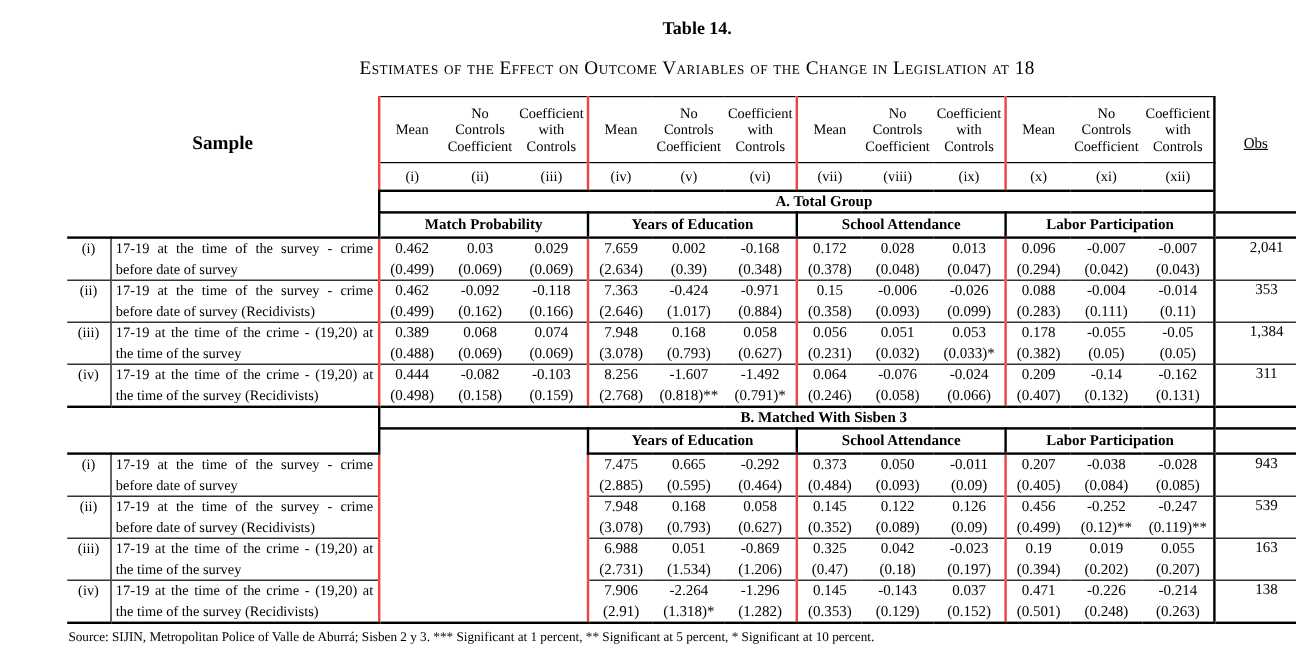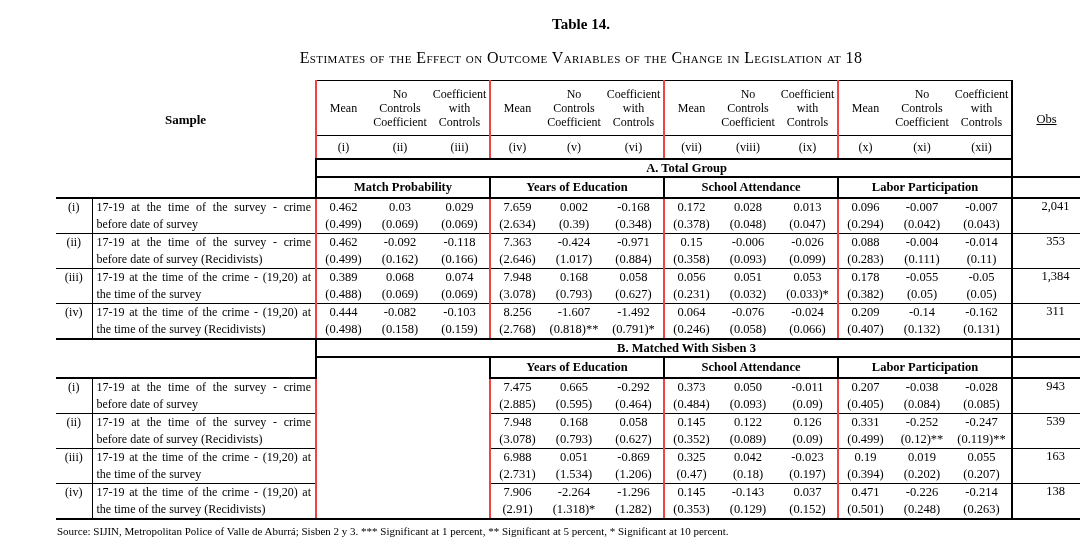--- a/index.html
+++ b/index.html
@@ -5,21 +5,21 @@
   html,body{margin:0;padding:0;background:#fff;}
   body{width:1082px;height:559px;font-family:"Liberation Serif",serif;color:#000;overflow:hidden;}
   .page{position:relative;width:1082px;height:559px;margin-left:40px;}
   .title{padding-top:16px;text-align:center;font-size:15px;font-weight:bold;}
   .subtitle{margin-top:16px;text-align:center;font-size:16px;font-variant:small-caps;letter-spacing:.4px;}
   table.tbl{border-collapse:collapse;table-layout:fixed;margin:13px 0 0 16px;width:1024px;}
   td{padding:0;overflow:hidden;font-size:12.5px;}
   
   .hr1 td{height:54px;vertical-align:middle;}
   .h{font-size:12px;text-align:center;white-space:pre-line;line-height:14px;border-top:1px solid #000;border-bottom:1px solid #000;}
-  .sh{border:none;text-align:center;font-weight:bold;font-size:13px;}
+  .sh{border:none;text-align:center;font-weight:bold;font-size:16px;}
   .oh{border:none;border-left:2px solid #000;text-align:center;font-size:12.5px;vertical-align:middle;text-decoration:underline;}
   .hr2 td{height:22px;vertical-align:middle;}
   .num{font-size:12px;text-align:center;border-bottom:2px solid #000;}
   
   .ptr td{height:16px;vertical-align:middle;padding-left:45px;}
   .pad{border:none;}
   .padb{border:none;border-bottom:2px solid #000;}
   .ptitle{font-weight:bold;text-align:center;border-left:2px solid #000;border-bottom:2px solid #000;}
   .pobs{border-left:2px solid #000;border-bottom:2px solid #000;}
   .gtr td{height:19px;vertical-align:middle;}
@@ -440,21 +440,21 @@
           </td>
       <td class="c">
             <div>0.122</div>
             <div>(0.089)</div>
           </td>
       <td class="c">
             <div>0.126</div>
             <div>(0.09)</div>
           </td>
       <td class="c bl2">
-            <div>0.331</div>
+            <div>0.456</div>
             <div>(0.499)</div>
           </td>
       <td class="c">
             <div>-0.252</div>
             <div>(0.12)**</div>
           </td>
       <td class="c">
             <div>-0.247</div>
             <div>(0.119)**</div>
           </td>

